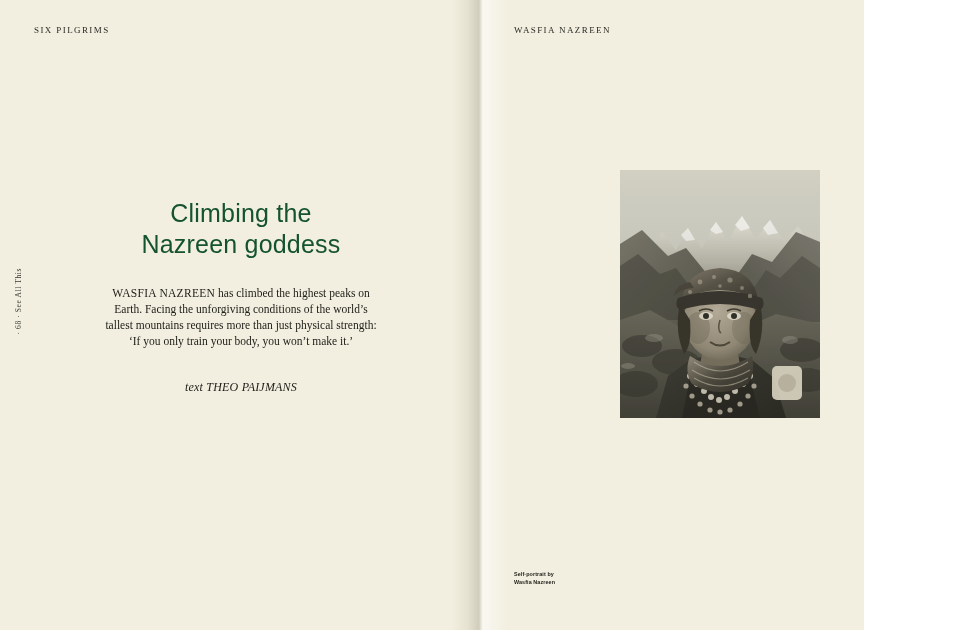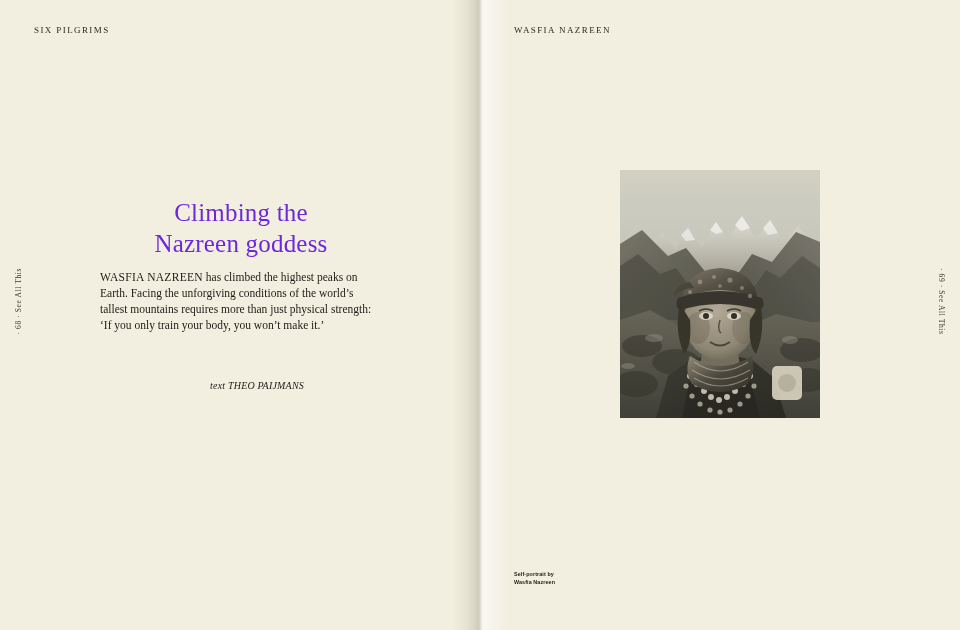--- a/index.html
+++ b/index.html
@@ -9,24 +9,25 @@
   }
   body {
     width: 960px;
     height: 630px;
     overflow: hidden;
     font-family: "Liberation Serif", serif;
   }
 
   .spread {
     position: relative;
-    width: 960px;
+    width: 852px;
     height: 630px;
     background: #f2efe0;
     overflow: hidden;
+    padding-left: 12px;
   }
 
   
   .gutter {
     position: absolute;
     top: 0;
     bottom: 0;
     left: 452px;
     width: 56px;
     background: linear-gradient(to right,
@@ -83,54 +84,55 @@
     writing-mode: vertical-rl;
   }
 
   
   .headline {
     position: absolute;
     left: 100px;
     top: 198px;
     width: 282px;
     text-align: center;
-    font-family: Liberation Serif, serif;
+    font-family: Liberation Sans, sans-serif;
     font-size: 25px;
     line-height: 1.22;
-    color: #6d28d9;
+    color: #14532d;
     font-weight: 400;
     letter-spacing: 0.2px;
   }
   .headline .l2 { display: block; }
 
   
   .standfirst {
     position: absolute;
     left: 100px;
-    top: 270px;
+    top: 286px;
     width: 282px;
+    text-align: center;
     font-family: "Liberation Serif", serif;
     font-size: 11.5px;
     line-height: 1.39;
     color: #1d1d17;
   }
   .standfirst .smallcaps {
     font-size: 11.5px;
     letter-spacing: 0.3px;
   }
 
   .byline {
     position: absolute;
-    left: 116px;
+    left: 100px;
     top: 380px;
     width: 282px;
     text-align: center;
     font-family: "Liberation Serif", serif;
     font-style: italic;
-    font-size: 10px;
+    font-size: 12px;
     color: #1d1d17;
     letter-spacing: 0.2px;
   }
 
   
   .photo-wrap {
     position: absolute;
     left: 620px;
     top: 170px;
     width: 200px;

